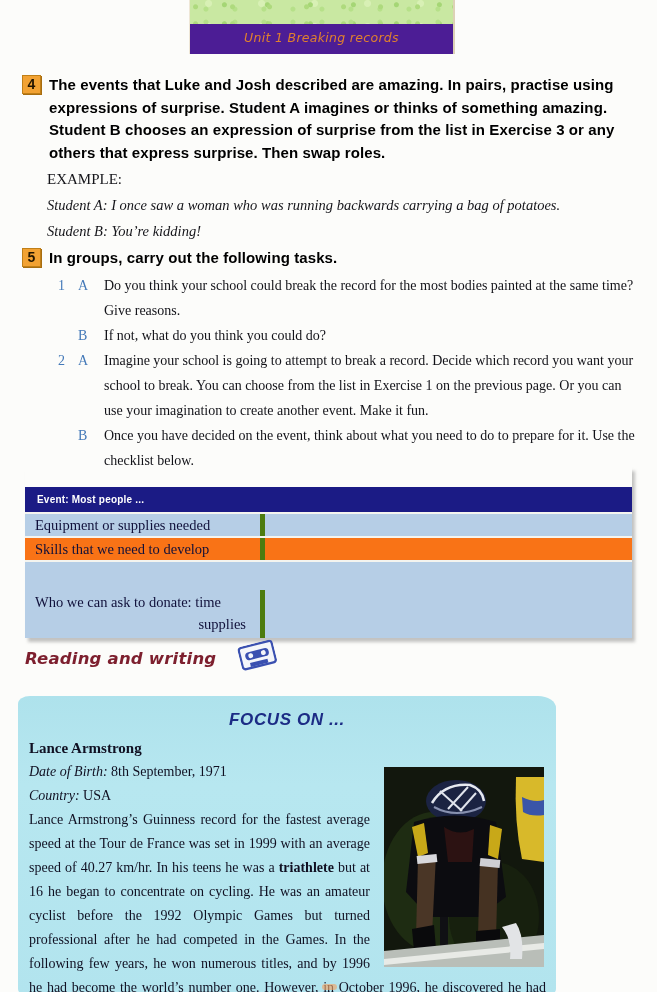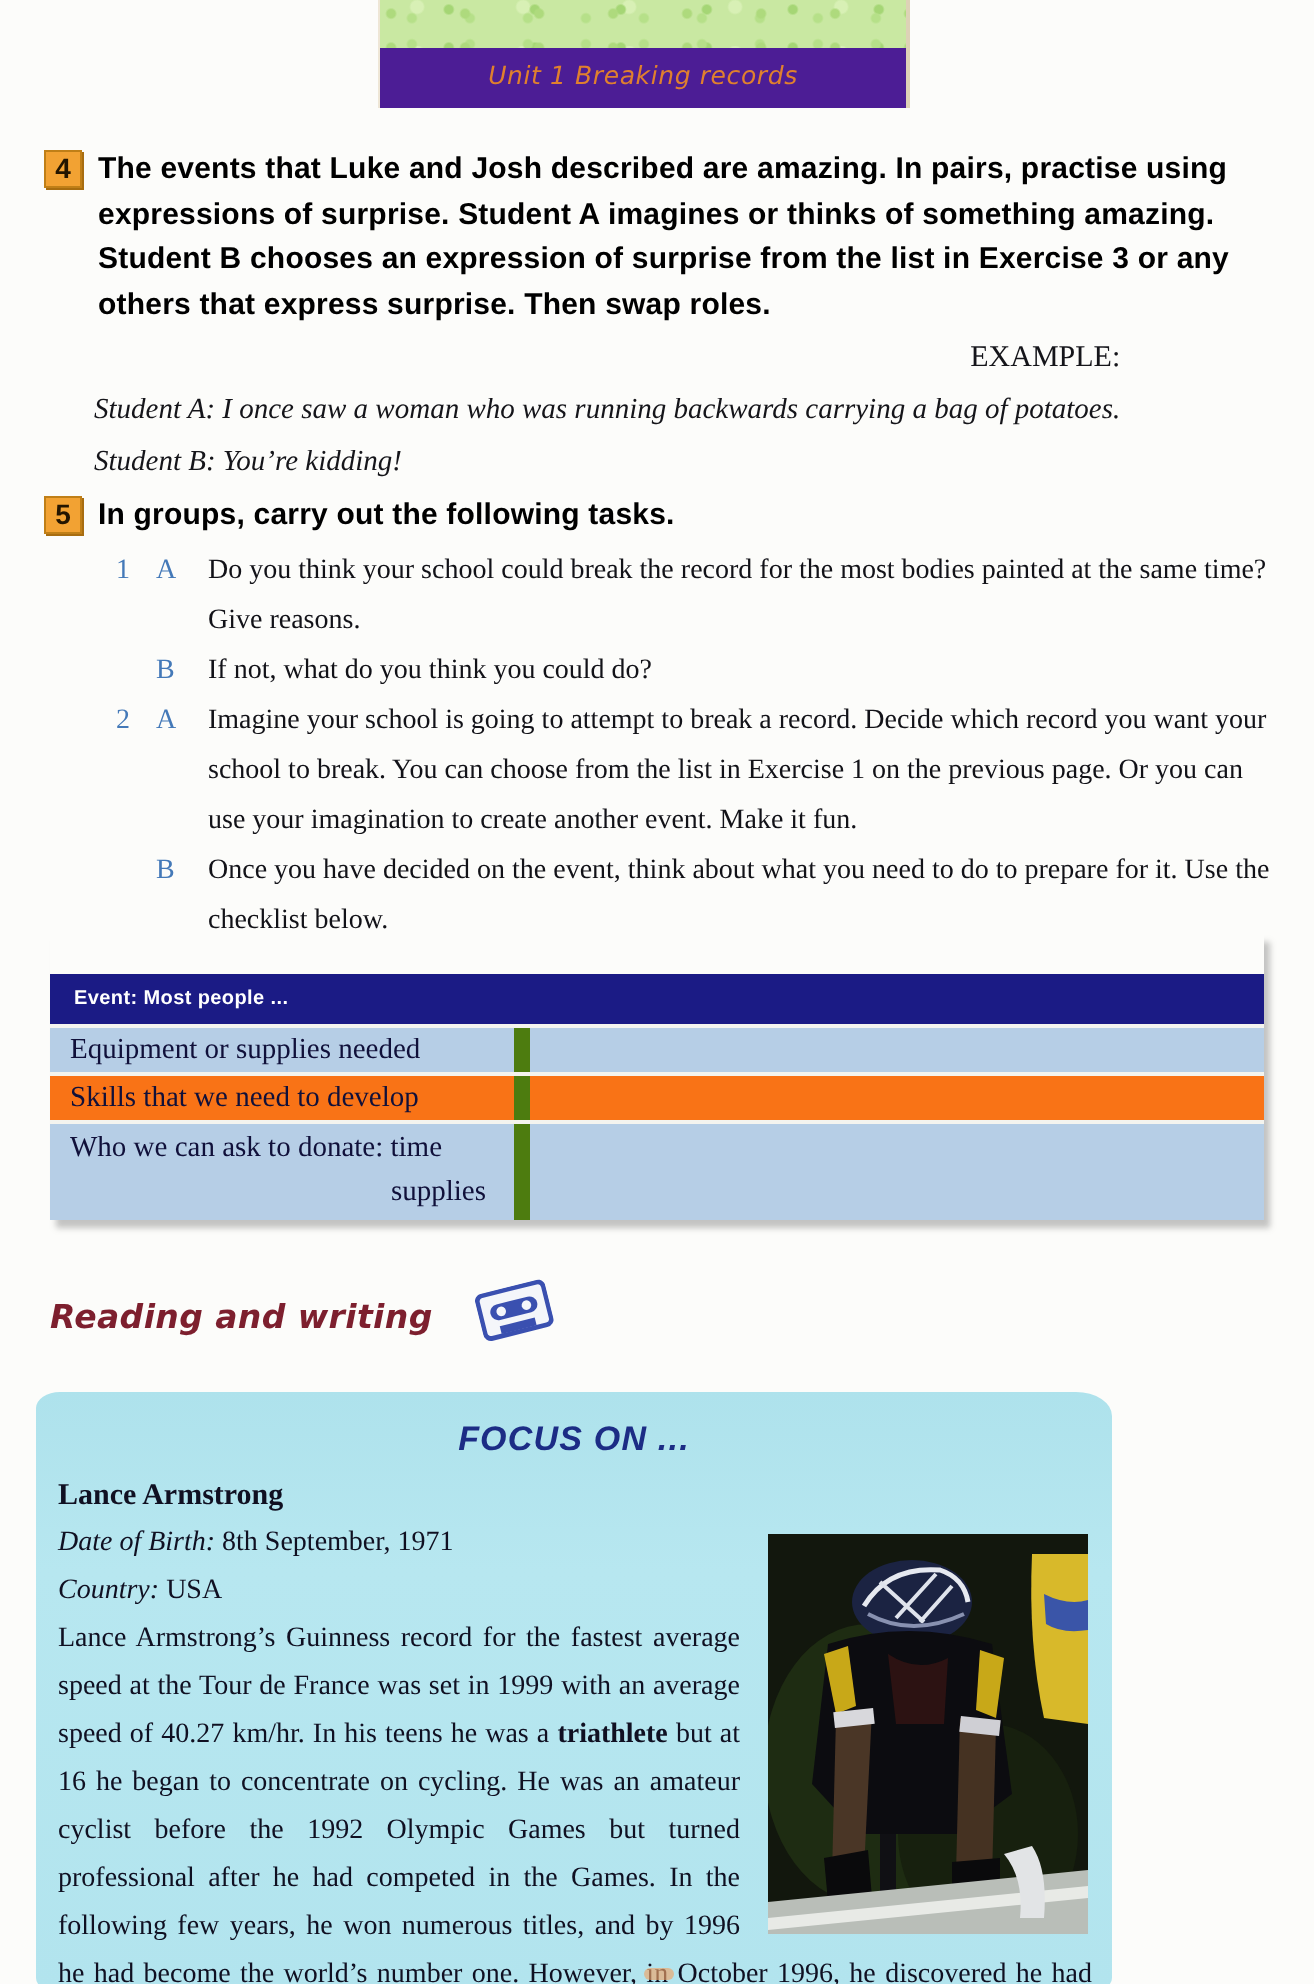--- a/index.html
+++ b/index.html
@@ -41,21 +41,21 @@
     color: #231500; font-weight: bold; font-size: 14px;
     text-align: center; line-height: 17px;
   }
   .ex-text {
     width: 598px; font-weight: bold; font-size: 15px; line-height: 22.5px;
     color: #000000; letter-spacing: 0.1px;
   }
 
   
   .example { position: absolute; left: 47px; top: 166px; font-family: "Liberation Serif", serif; }
-  .example .label { font-size: 15px; color: #15151a; line-height: 26px; text-align: right; }
+  .example .label { font-size: 15px; color: #15151a; line-height: 26px; }
   .example .line { font-size: 14.5px; font-style: italic; color: #15151a; line-height: 26px; }
 
   
   .tasks { position: absolute; left: 58px; top: 273px; width: 582px; }
   .task-row { display: grid; grid-template-columns: 20px 26px 1fr; }
   .task-num, .task-letter {
     font-family: "Liberation Serif", serif; font-size: 14px;
     color: #4479b8; line-height: 25px;
   }
   .task-text {
@@ -68,26 +68,26 @@
     box-shadow: 3px 4px 3px rgba(110,110,110,0.4); }
   .tbl-header {
     height: 25px; background: #1b1b85; color: #ffffff;
     font-weight: bold; font-size: 10px; line-height: 25px; padding-left: 12px;
     letter-spacing: 0.2px;
     margin-top: 20px;
   }
   .tbl-row { display: grid; grid-template-columns: 240px 1fr; border-top: 2px solid #f4f4ef; }
   .tbl-row .cell-label {
     font-family: "Liberation Serif", serif; font-size: 14.5px; color: #10103a;
-    padding-left: 10px; border-right: 8px solid #4d7c0f; line-height: 22px;
+    padding-left: 10px; border-right: 5px solid #4d7c0f; line-height: 22px;
   }
   .row-blue { background: #b6cee6; }
   .row-pale { background: #f97316; }
   .r1 .cell-label, .r2 .cell-label { height: 22px; }
-  .r3 .cell-label { padding-top: 1px; padding-bottom: 3px; }
+  .r3 .cell-label { padding-top: 1px; padding-bottom: 3px; margin-top: 28px; }
   .r3 .sub1 { text-align: right; padding-right: 14px; }
   .r3 .sub2 { text-align: right; padding-right: 25px; }
 
   
   .section-heading { position: absolute; left: 25px; top: 643px; display: flex; align-items: center; }
   .section-heading .txt {
     font-family: "DejaVu Sans", sans-serif; font-weight: bold; font-style: italic;
     font-size: 16.5px; color: #7d1f2e; letter-spacing: 0.2px;
   }
   .cassette { margin-left: 24px; transform: rotate(-14deg); }

